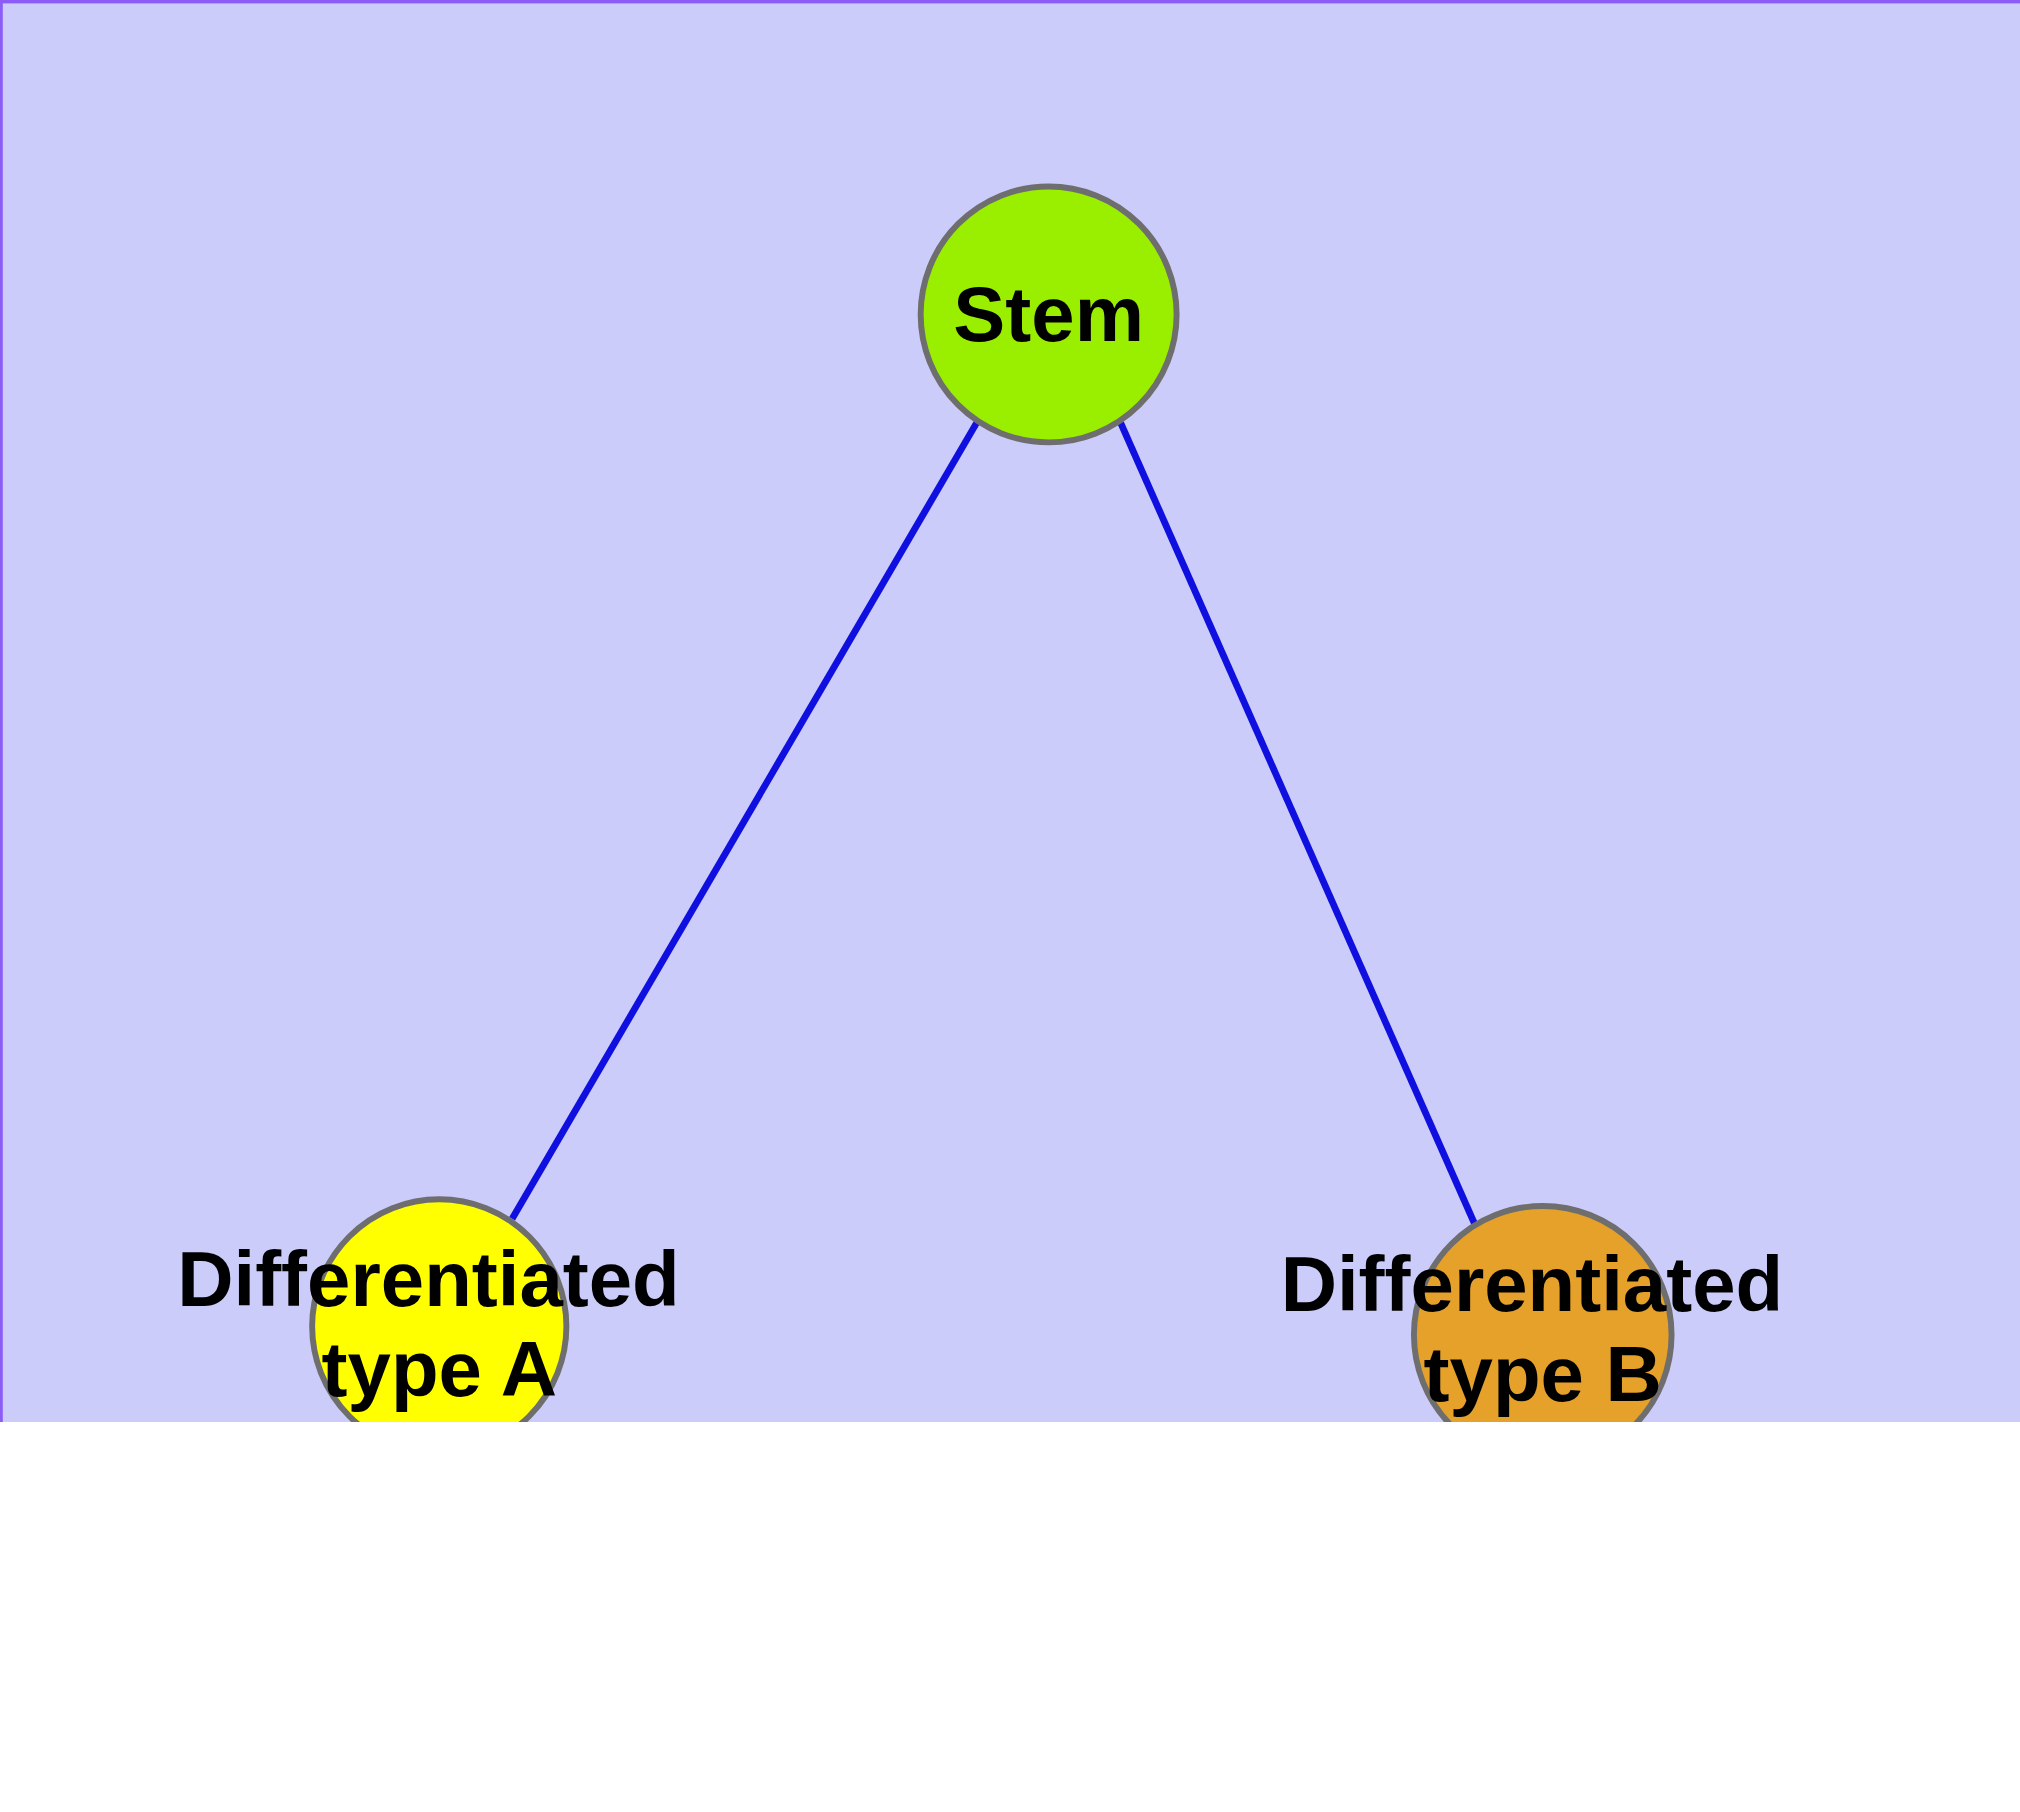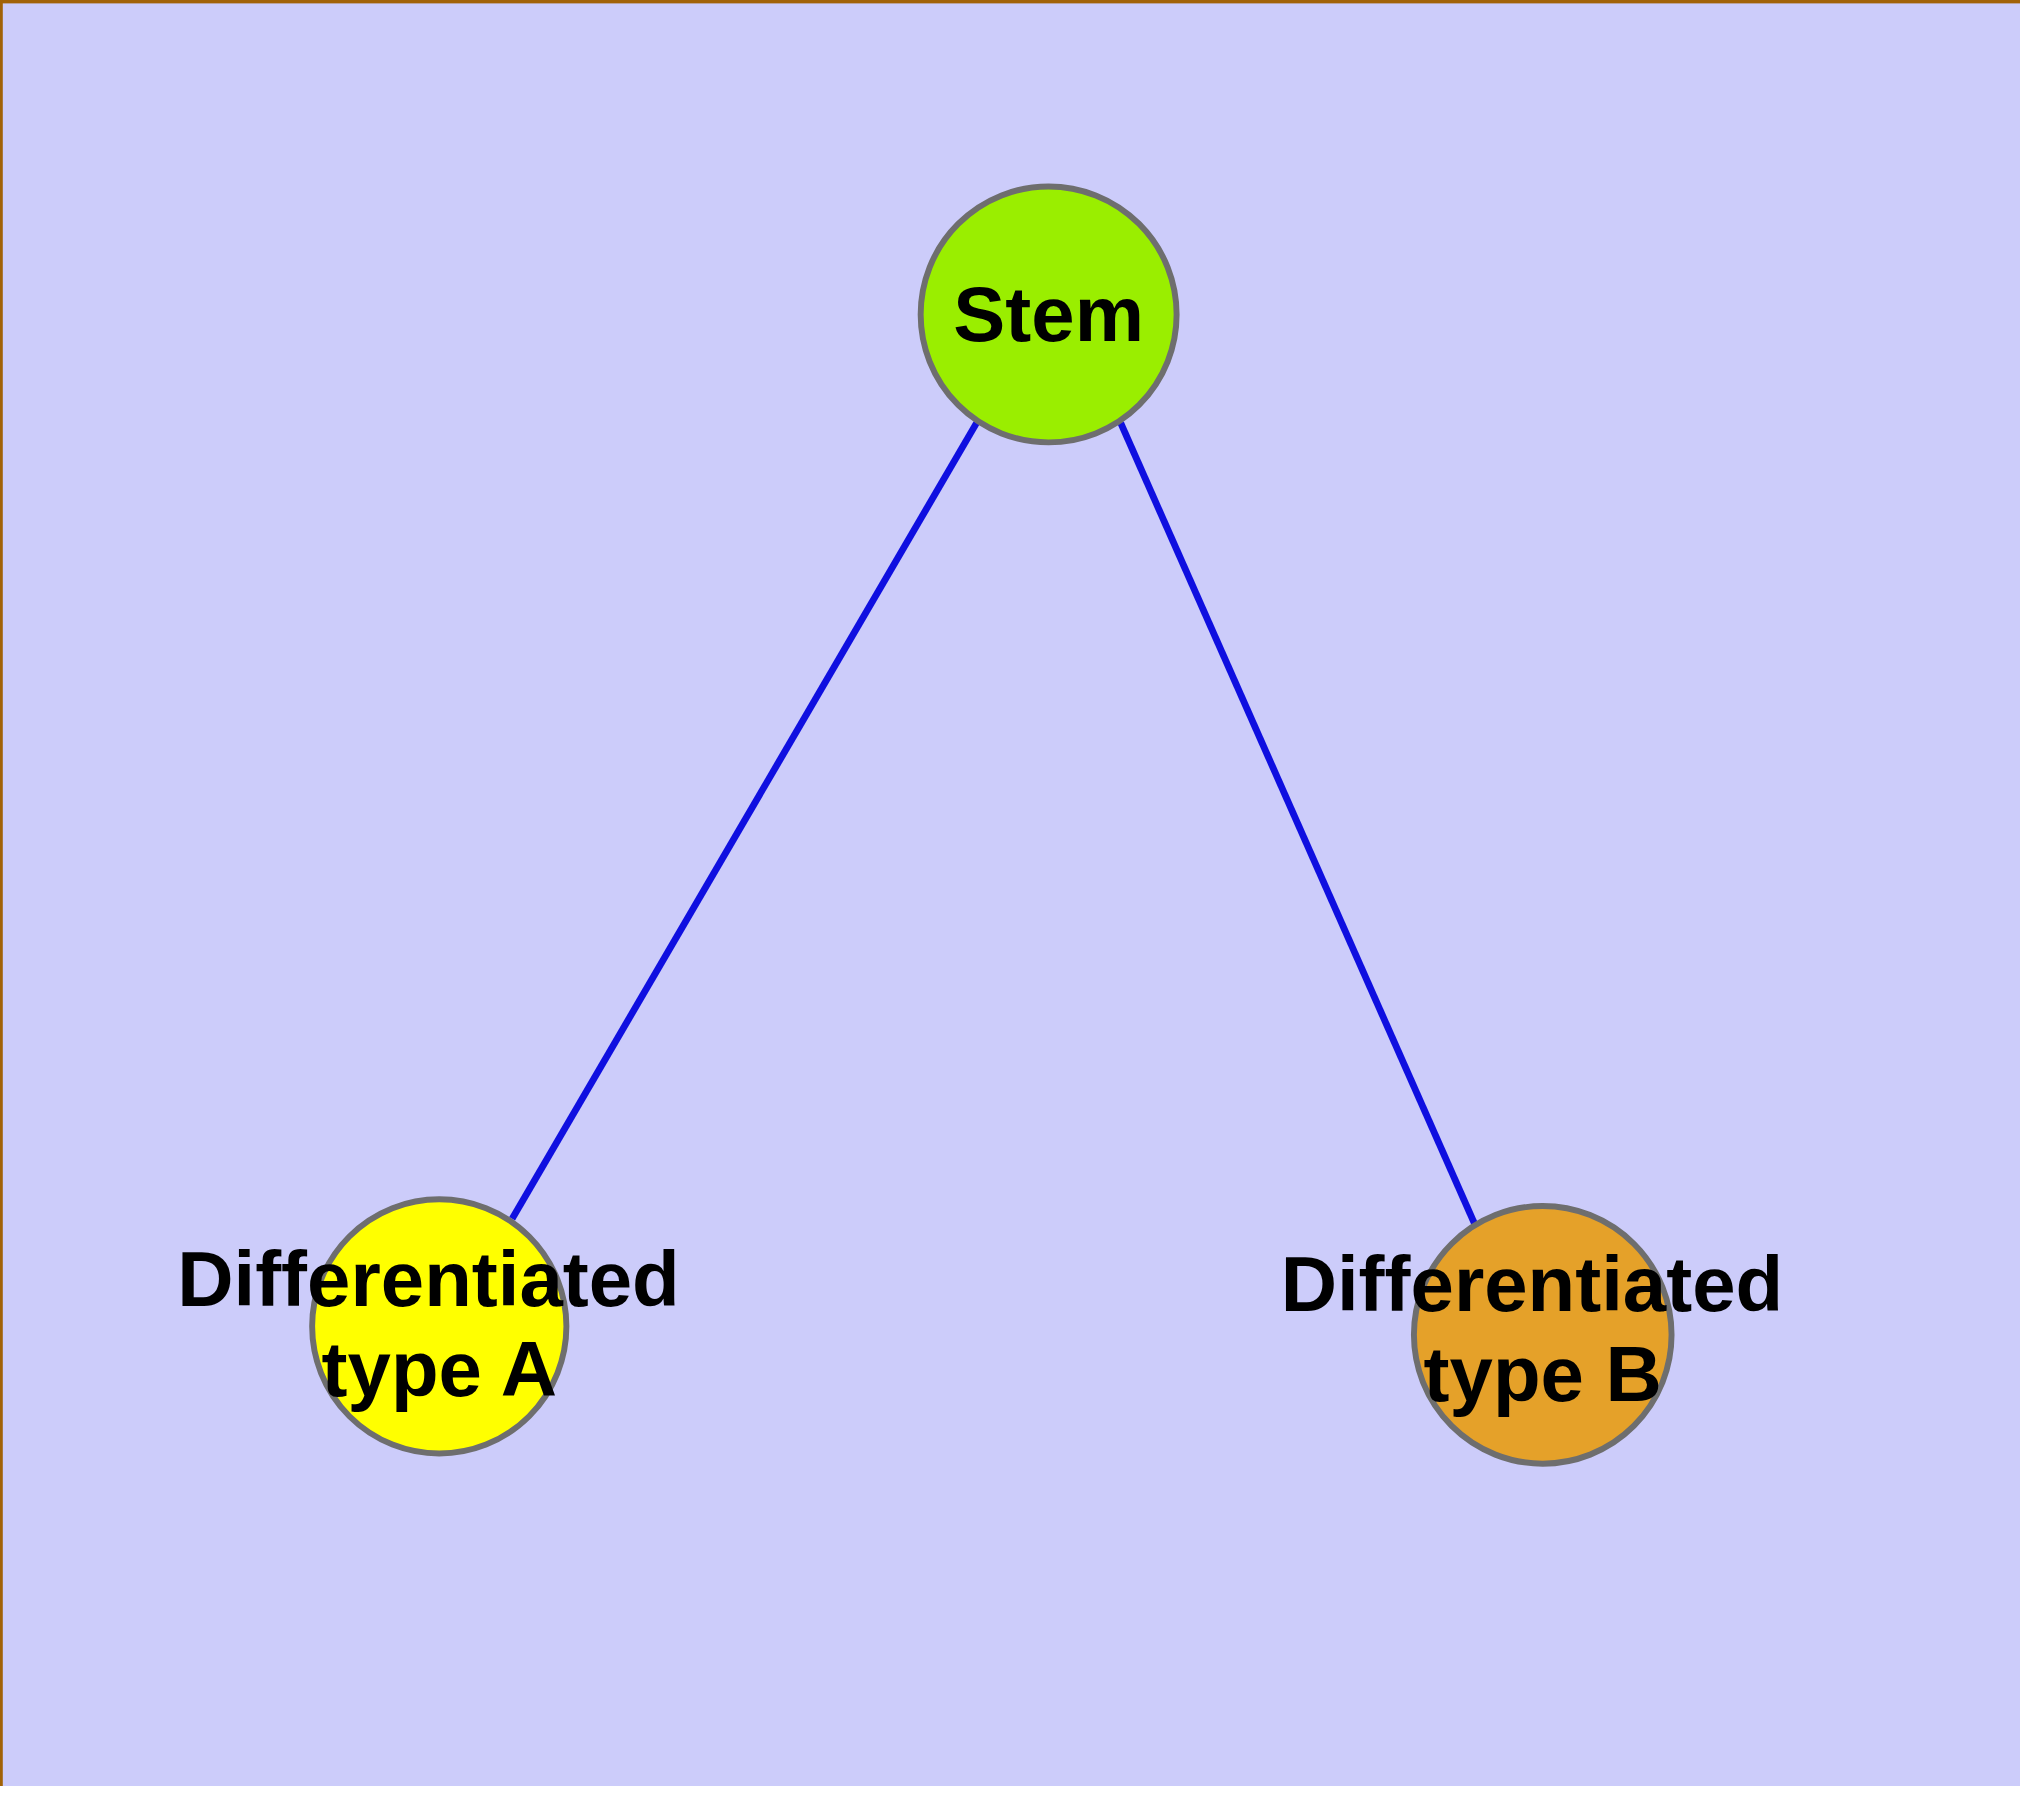--- a/index.html
+++ b/index.html
@@ -3,22 +3,22 @@
 <meta charset="utf-8">
 <style>
   html, body {
     margin: 0;
     padding: 0;
     background: #ffffff;
   }
   #canvas {
     position: relative;
     width: 2021px;
-    height: 1786px;
-    background: #a16207;
+    height: 1422px;
+    background: #8b5cf6;
     overflow: hidden;
     font-family: "Liberation Sans", sans-serif;
   }
   #graph-svg {
     position: absolute;
     top: 0;
     left: 0;
     width: 2021px;
     height: 1812px;
     display: block;

